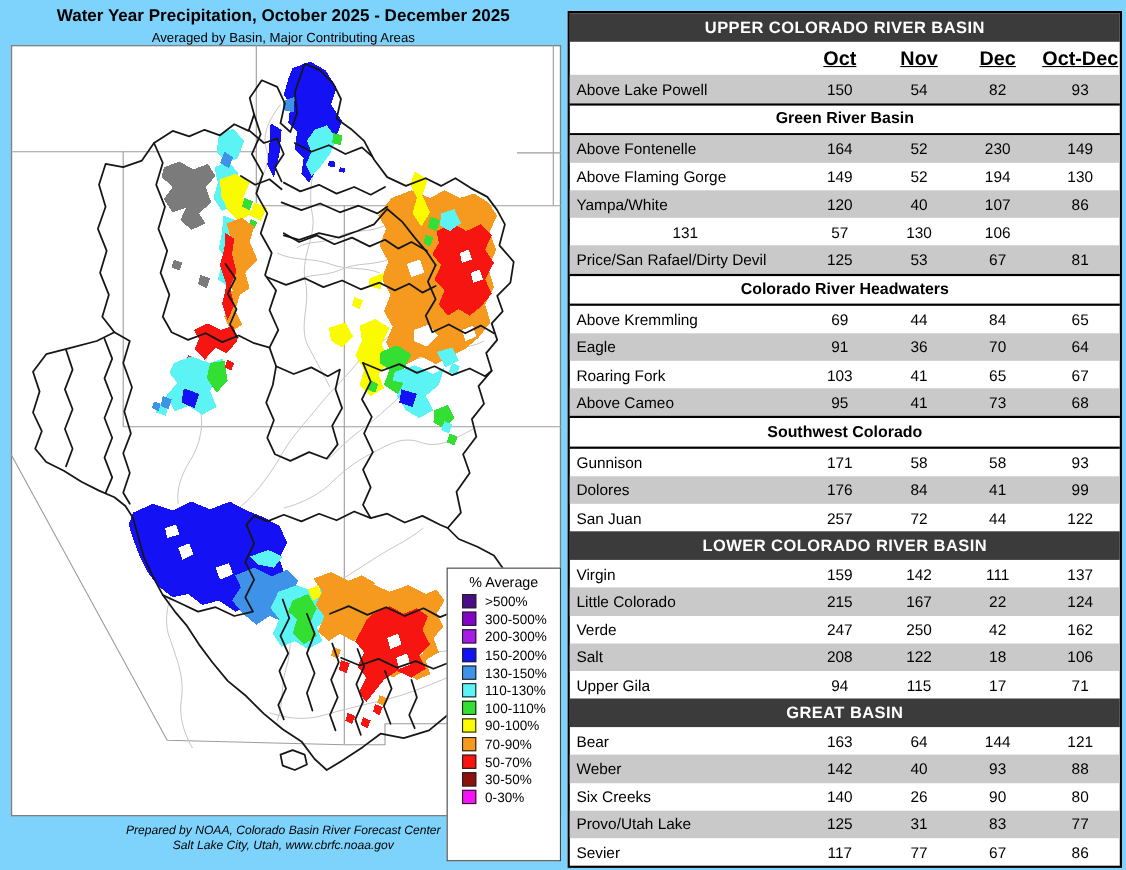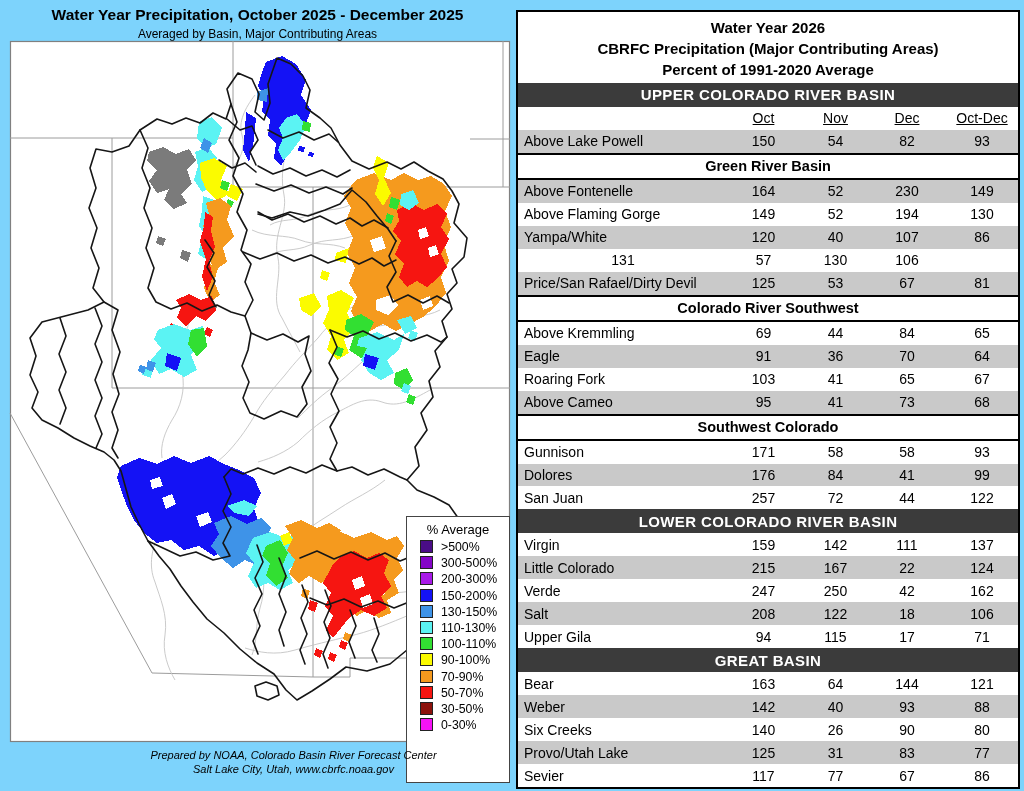--- a/index.html
+++ b/index.html
@@ -6,21 +6,21 @@
   #stage{position:relative;width:1024px;height:791px;background:#7dd3fc;
          font-family:"Liberation Sans","DejaVu Sans",sans-serif;color:#000;overflow:hidden;}
 
   
   #map-pane{position:absolute;left:0;top:0;width:515px;height:791px;}
   .map-title{position:absolute;top:6px;left:0;width:515px;text-align:center;
              font-size:15.5px;font-weight:bold;}
   .map-subtitle{position:absolute;top:27px;left:0;width:515px;text-align:center;font-size:12px;}
   #map-svg{position:absolute;left:0;top:0;}
   .map-footer{position:absolute;top:749px;left:0;width:515px;text-align:center;
-              font-style:italic;font-size:11px;line-height:13.5px;margin-left:36px;}
+              font-style:italic;font-size:11px;line-height:13.5px;}
 
   
   #legend{position:absolute;left:406px;top:516px;width:104px;height:267px;
           background:#fff;border:1px solid #444;box-sizing:border-box;padding-top:5px;}
   .legend-title{text-align:center;font-size:13px;margin-bottom:3px;}
   .legend-row{display:flex;height:16.2px;padding-left:13px;}
   .legend-swatch{width:11px;height:11px;border:1px solid #222;flex:0 0 auto;}
   .legend-label{font-size:12.3px;margin-left:8px;white-space:nowrap;}
 
   
@@ -29,21 +29,21 @@
                 display:flex;flex-direction:column;}
   .tbl-titleblock{padding:5px 0 3px 0;text-align:center;font-weight:bold;
                   font-size:15px;line-height:21px;}
   .tbl-block{flex:1 1 auto;display:flex;align-items:center;min-height:0;}
   .blk-major{background:#3b3b3b;color:#fff;font-weight:bold;font-size:15px;
              justify-content:center;letter-spacing:.4px;}
   .blk-sub{font-weight:bold;font-size:14.5px;justify-content:center;
            border-top:2px solid #000;border-bottom:2px solid #000;}
   .blk-cols,.blk-row{display:grid;grid-template-columns:210px 71px 73px 70px 80px;
                      width:100%;align-items:center;}
-  .blk-cols{font-weight:normal;font-size:14px;}
+  .blk-cols{font-weight:bold;font-size:18px;}
   .blk-cols .cell{text-align:center;text-decoration:underline;}
   .blk-row{font-size:14px;}
   .blk-row.shaded{background:#c9c9c9;}
   .blk-row .lbl{padding-left:6px;text-align:left;}
   .blk-row .cell{text-align:center;}
 </style>
 </head>
 <body>
 
 <div id="stage">
@@ -226,25 +226,20 @@
         </div>
     </div>
 
     <div class="map-footer">
       <div>Prepared by NOAA, Colorado Basin River Forecast Center</div>
       <div>Salt Lake City, Utah, www.cbrfc.noaa.gov</div>
     </div>
   </div>
 
   <div id="precip-table">
-    <div class="tbl-titleblock">
-      <div>Water Year 2026</div>
-      <div>CBRFC Precipitation (Major Contributing Areas)</div>
-      <div>Percent of 1991-2020 Average</div>
-    </div>
 
   <div class="tbl-block blk-major">UPPER COLORADO RIVER BASIN</div>
       <div class="tbl-block blk-cols">
         <div></div>
         <div class="cell">Oct</div>
         <div class="cell">Nov</div>
         <div class="cell">Dec</div>
         <div class="cell">Oct-Dec</div>
       </div>
       <div class="tbl-block blk-row shaded">
@@ -282,21 +277,21 @@
         <div class="cell">130</div>
         <div class="cell">106</div>
       </div>
       <div class="tbl-block blk-row shaded">
         <div class="lbl">Price/San Rafael/Dirty Devil</div>
         <div class="cell">125</div>
         <div class="cell">53</div>
         <div class="cell">67</div>
         <div class="cell">81</div>
       </div>
-      <div class="tbl-block blk-sub">Colorado River Southwest</div>
+      <div class="tbl-block blk-sub">Colorado River Headwaters</div>
       <div class="tbl-block blk-row">
         <div class="lbl">Above Kremmling</div>
         <div class="cell">69</div>
         <div class="cell">44</div>
         <div class="cell">84</div>
         <div class="cell">65</div>
       </div>
       <div class="tbl-block blk-row shaded">
         <div class="lbl">Eagle</div>
         <div class="cell">91</div>

